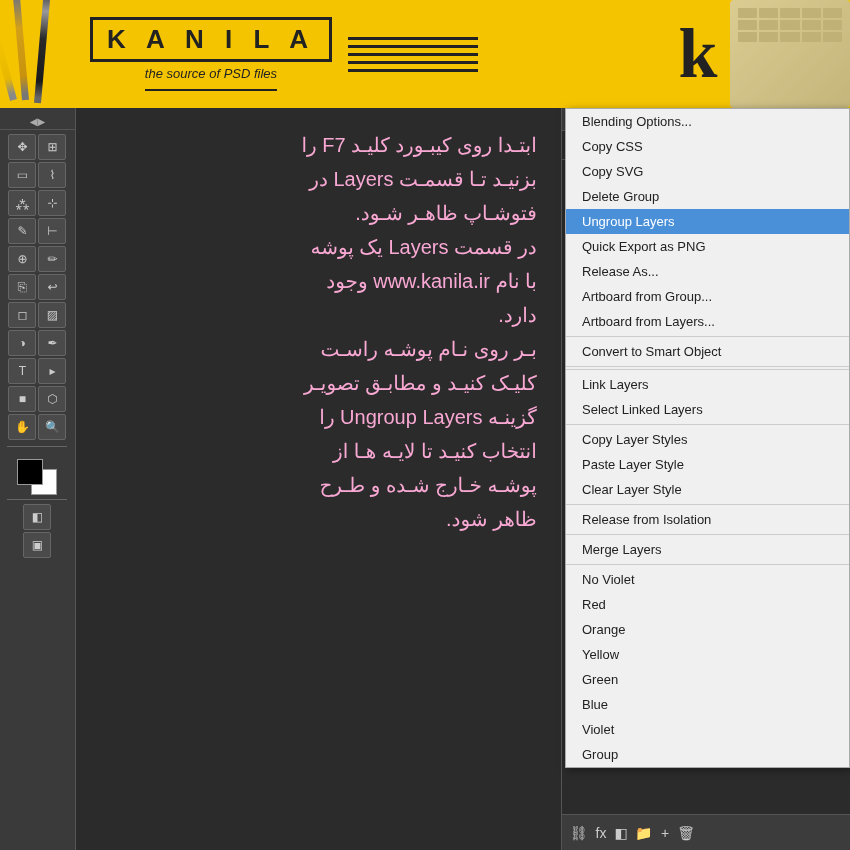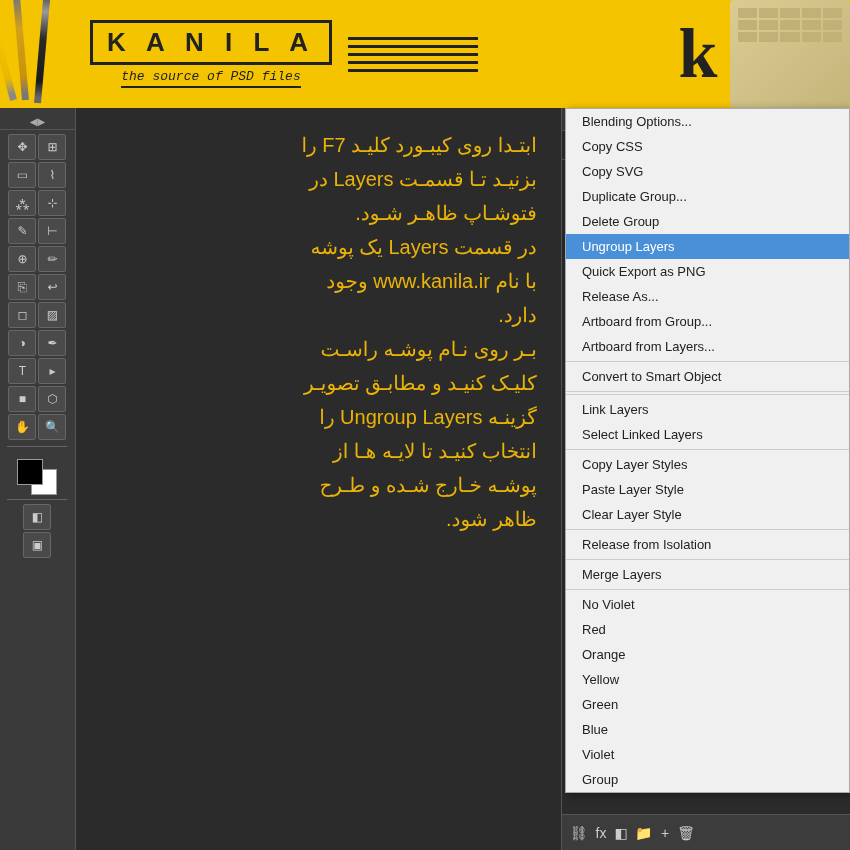--- a/index.html
+++ b/index.html
@@ -86,21 +86,21 @@
     
     .content-area {
       width: 486px;
       height: 742px;
       background: #2b2b2b;
       padding: 20px 24px;
       direction: rtl;
       overflow: hidden;
     }
     .tutorial-text {
-      color: #eab308;
+      color: #f9a8d4;
       font-size: 20px;
       line-height: 1.7;
       font-family: Arial, sans-serif;
       direction: rtl;
       text-align: right;
     }
     .tutorial-text .en {
       font-family: Arial, sans-serif;
       direction: ltr;
       display: inline;
@@ -244,21 +244,21 @@
     <div style="position:absolute;left:22px;top:-20px;width:7px;height:120px;background:linear-gradient(to bottom,#444 5%,#777 15%,#d4a017 40%,#c8920d 80%,#777 95%);transform:rotate(-5deg);transform-origin:bottom;border-radius:2px 2px 0 0;"></div>
     <div style="position:absolute;left:34px;top:-5px;width:7px;height:108px;background:linear-gradient(to bottom,#666 5%,#999 15%,#2a2a2a 40%,#1a1a1a 80%,#666 95%);transform:rotate(5deg);transform-origin:bottom;border-radius:2px 2px 0 0;"></div>
   </div>
 
   <div style="width:78px;"></div>
 
   <div style="display:flex;flex-direction:column;align-items:center;margin-right:16px;">
     <div style="border:3px solid #222;padding:4px 14px;margin-bottom:4px;text-align:center;">
       <span style="font-size:26px;font-weight:900;letter-spacing:7px;color:#222;font-family:'Arial Black',Arial,sans-serif;">K A N I L A</span>
     </div>
-    <span style="font-size:13px;color:#222;font-style:italic;border-bottom:2px solid #222;padding-bottom:2px;font-family:Liberation Mono, monospace;">the source of PSD files</span>
+    <span style="font-size:13px;color:#222;font-style:italic;border-bottom:2px solid #222;padding-bottom:8px;">the source of PSD files</span>
   </div>
 
   <div style="display:flex;flex-direction:column;gap:5px;margin-right:10px;">
     <div style="height:3px;background:#222;width:130px;"></div>
     <div style="height:3px;background:#222;width:130px;"></div>
     <div style="height:3px;background:#222;width:130px;"></div>
     <div style="height:3px;background:#222;width:130px;"></div>
     <div style="height:3px;background:#222;width:130px;"></div>
   </div>
 
@@ -408,21 +408,20 @@
       <span style="font-size:14px;color:#ccc;">+</span>
       <span style="font-size:14px;color:#ccc;">🗑</span>
     </div>
   </div>
 </div>
 
 <div class="context-menu" id="context-menu">
 <div class="menu-item">Blending Options...</div>
     <div class="menu-item">Copy CSS</div>
     <div class="menu-item">Copy SVG</div>
-    <div class="menu-item">Duplicate Group...</div>
     <div class="menu-item">Delete Group</div>
     <div class="menu-item highlighted">Ungroup Layers</div>
     <div class="menu-item">Quick Export as PNG</div>
     <div class="menu-item">Release As...</div>
     <div class="menu-item">Artboard from Group...</div>
     <div class="menu-item">Artboard from Layers...</div>
     <div class="menu-separator"></div>
     <div class="menu-item">Convert to Smart Object</div>
     <div class="menu-separator"></div>
     <div class="menu-separator"></div>

